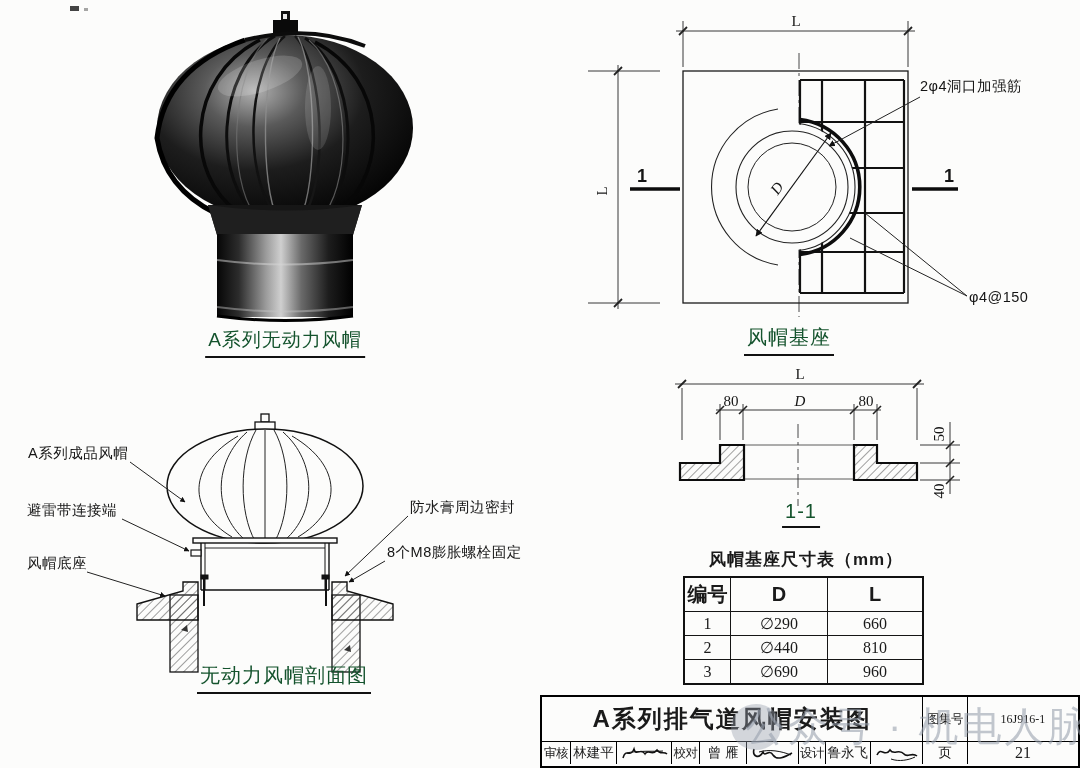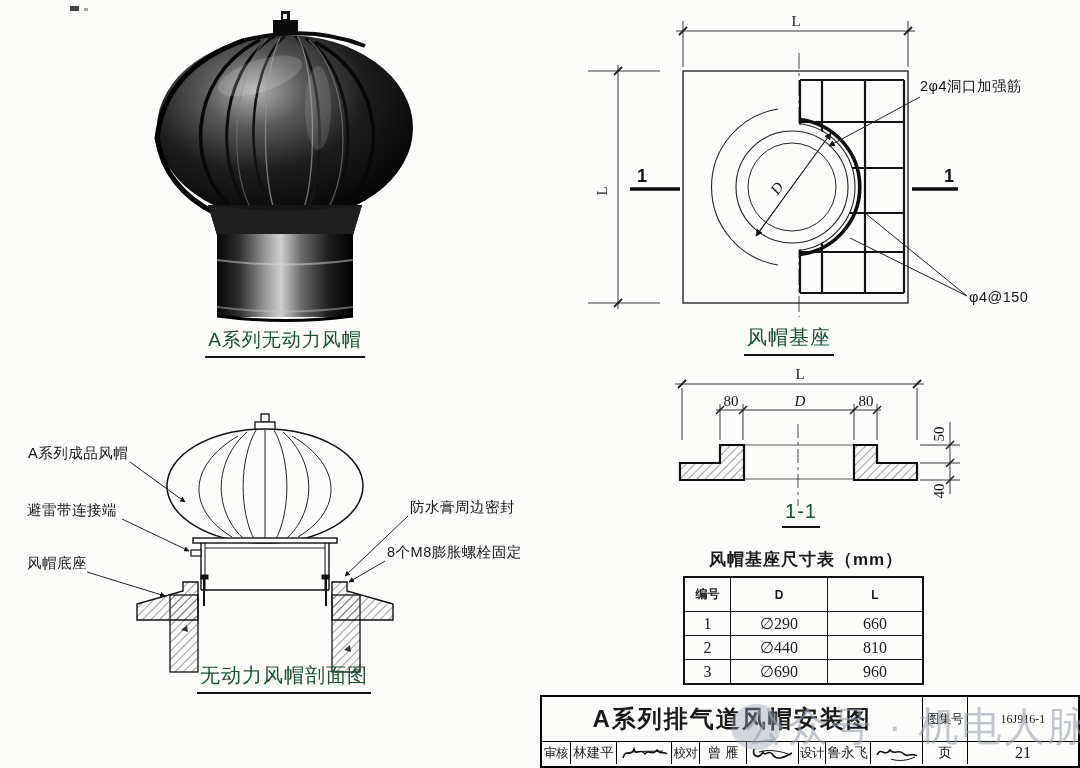--- a/index.html
+++ b/index.html
@@ -12,21 +12,21 @@
   .note{font-size:15px;letter-spacing:.5px;color:#1c1c1c;white-space:nowrap;}
   svg text{fill:#151515;}
   .dimtxt{font-family:"Liberation Serif","DejaVu Serif",serif;font-size:15px;}
   .cntxt{font-size:14.5px;letter-spacing:.5px;}
   
   .tbl-title{font-weight:700;font-size:17px;letter-spacing:1px;white-space:nowrap;}
   table.sizes{border-collapse:collapse;background:transparent;}
   table.sizes th,table.sizes td{border:1.5px solid #151515;text-align:center;
       font-size:15px;padding:0;}
   table.sizes{border:2.5px solid #111;}
-  table.sizes th{height:33px;font-weight:700;font-size:12px;}
+  table.sizes th{height:33px;font-weight:700;font-size:20px;}
   table.sizes td{height:23px;font-family:"Liberation Serif","DejaVu Serif",serif;font-size:16px;}
   
   .tb{box-sizing:border-box;border:2.5px solid #000;background:transparent;}
   .tb .row{display:flex;box-sizing:border-box;}
   .tb .cell{box-sizing:border-box;border-left:1.8px solid #000;display:flex;
             align-items:center;justify-content:center;overflow:hidden;}
   .tb .cell:first-child{border-left:none;}
   .tb .r1{height:45px;border-bottom:1.8px solid #000;}
   .tb .r2{height:22px;}
   .tb-title{font-size:24px;font-weight:700;letter-spacing:2px;white-space:nowrap;}

